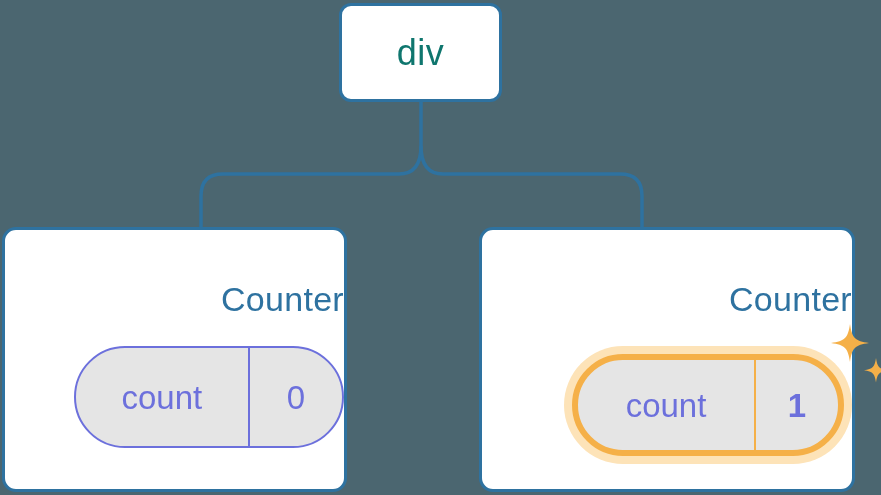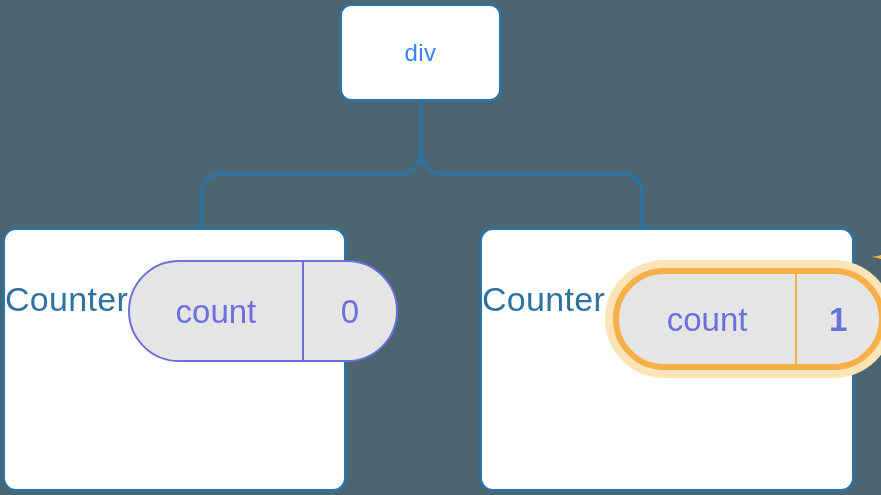--- a/index.html
+++ b/index.html
@@ -48,35 +48,35 @@
     left: 339px;
     top: 3px;
     width: 163px;
     height: 99px;
     display: flex;
     align-items: center;
     justify-content: center;
   }
 
   .root-label {
-    color: #3b82f6;
-    font-size: 24px;
+    color: #0f766e;
+    font-size: 36px;
     font-weight: 400;
     letter-spacing: 0.5px;
     line-height: 1;
   }
 
   
   .counter-card {
     top: 227px;
     height: 265px;
     border-radius: 14px;
     display: flex;
-    flex-direction: row;
-    align-items: flex-start;
+    flex-direction: column;
+    align-items: flex-end;
   }
 
   #node-counter-left  { left: 2px;   width: 345px; }
   #node-counter-right { left: 479px; width: 376px; }
 
   .counter-title {
     color: #2e72a0;
     font-size: 34px;
     font-weight: 400;
     letter-spacing: 0.3px;

